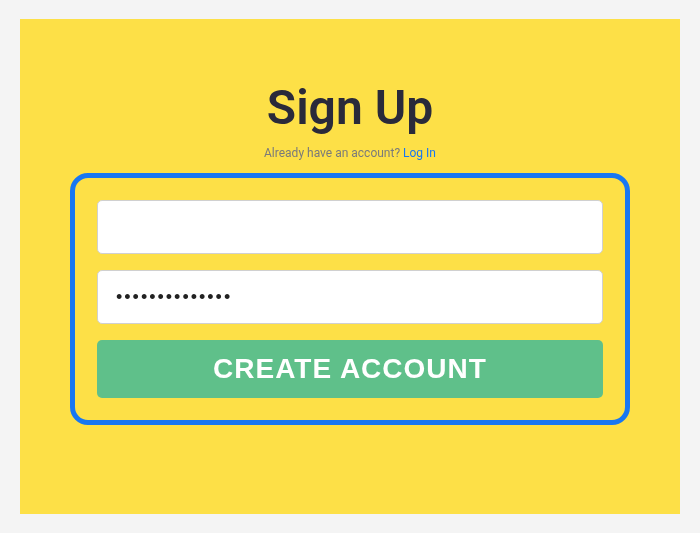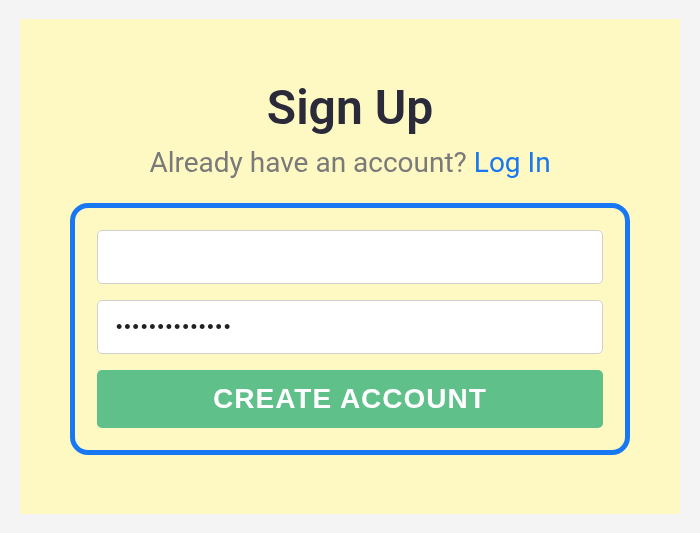--- a/index.html
+++ b/index.html
@@ -10,36 +10,36 @@
     body {
       font-family: -apple-system, BlinkMacSystemFont, "Segoe UI", Roboto, Helvetica, Arial, sans-serif;
       background: #f4f4f4;
       width: 700px;
       height: 533px;
       display: flex;
       align-items: center;
       justify-content: center;
     }
     .card {
-      background: #fef9c3;
+      background: #fde047;
       width: 660px;
       height: 495px;
       padding: 60px 50px 50px 50px;
       text-align: center;
     }
     .title {
       font-size: 48px;
       font-weight: 600;
       color: #2a2a3a;
       margin-bottom: 10px;
     }
     .subtext {
-      font-size: 28px;
+      font-size: 12px;
       color: #7a7a7a;
-      margin-bottom: 24px;
+      margin-bottom: 13px;
     }
     .login-link {
       color: #1877f2;
       text-decoration: none;
       cursor: pointer;
     }
     .form-frame {
       border: 5px solid #1877f2;
       border-radius: 18px;
       padding: 22px 22px;

